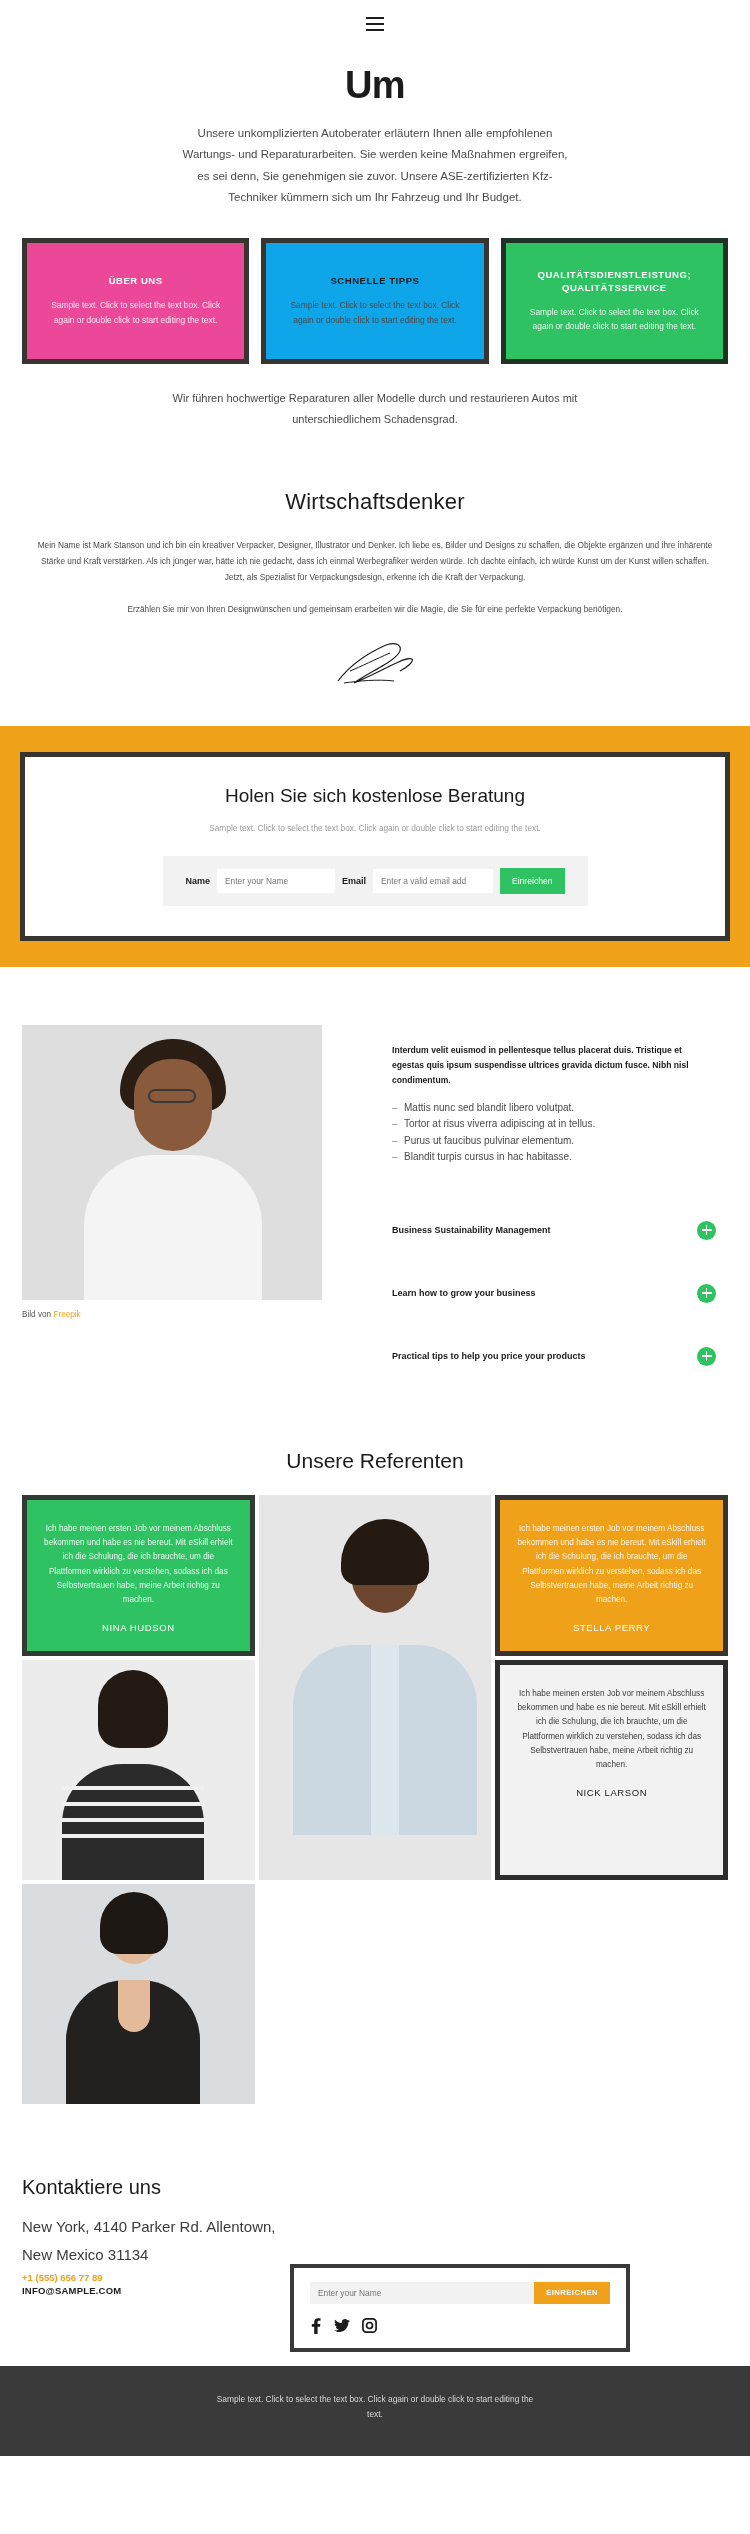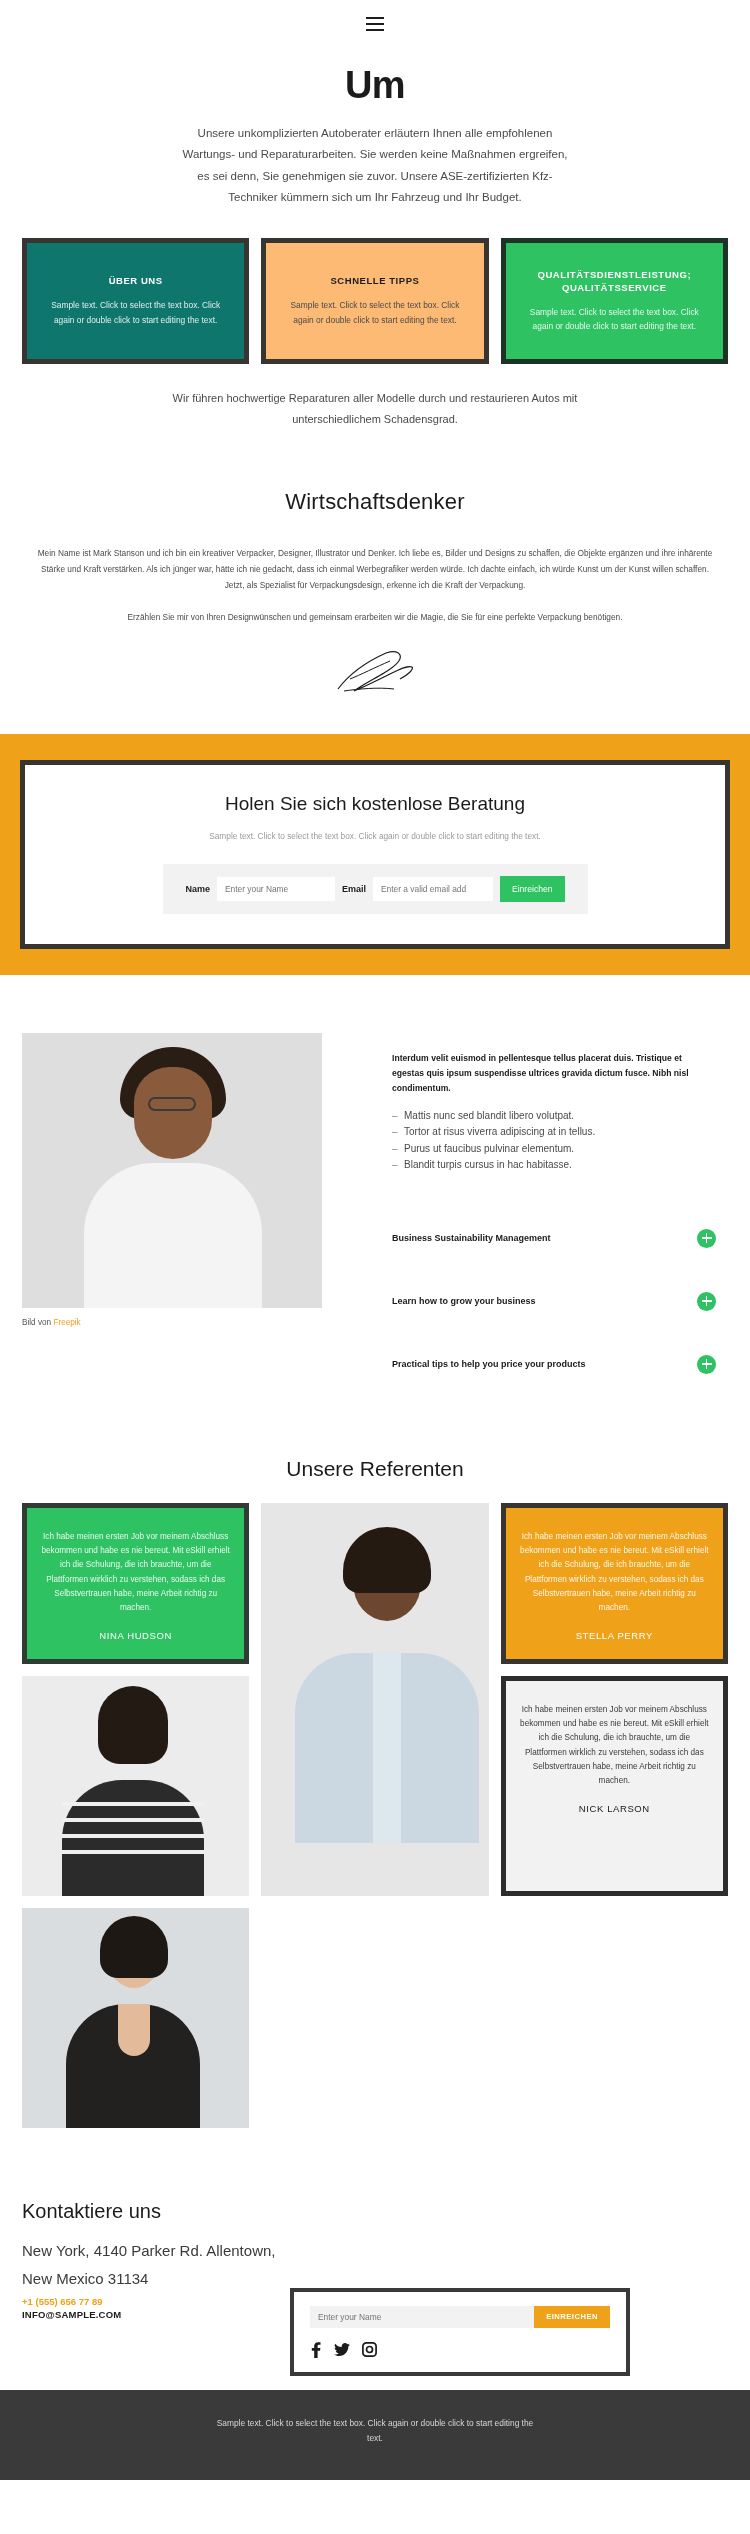--- a/index.html
+++ b/index.html
@@ -54,22 +54,22 @@
   .card {
     flex: 1;
     border: 5px solid #383530;
     padding: 26px 16px;
     min-height: 88px;
     text-align: center;
     display: flex;
     flex-direction: column;
     justify-content: center;
   }
-  .card.orange { background: #0f766e; border-color: #383530; }
-  .card.grey   { background: #fdba74; border-color: #383530; }
+  .card.orange { background: #ec4899; border-color: #383530; }
+  .card.grey   { background: #0ea5e9; border-color: #383530; }
   .card.green  { background: #2ec262; border-color: #1c3326; }
   .card h3 {
     font-size: 9.5px;
     font-weight: 700;
     letter-spacing: 0.55px;
     margin-bottom: 10px;
     line-height: 1.35;
   }
   .card.orange h3, .card.green h3 { color: #ffffff; }
   .card.grey h3 { color: #1b1b1b; }
@@ -89,21 +89,21 @@
     width: 440px;
     margin: 0 auto;
   }
 
   
   .bio { padding: 60px 22px 0; text-align: center; }
   .bio h2 {
     font-size: 22px;
     font-weight: 400;
     color: #1b1b1b;
-    margin-bottom: 30px;
+    margin-bottom: 22px;
     letter-spacing: 0.2px;
   }
   .bio p {
     font-size: 8.3px;
     line-height: 1.95;
     color: #4a4a4a;
     margin-bottom: 16px;
     padding: 0 12px;
   }
   .signature { height: 56px; display:flex; align-items:center; justify-content:center; margin-top: 4px;}
@@ -264,21 +264,21 @@
     text-align: center;
     font-size: 21px;
     font-weight: 400;
     color: #1b1b1b;
     margin-bottom: 22px;
   }
   .sp-grid {
     display: grid;
     grid-template-columns: 1fr 1fr 1fr;
     grid-template-rows: auto auto;
-    gap: 12px;
+    gap: 4px;
   }
   .quote {
     border: 5px solid #383530;
     padding: 22px 14px 18px;
     text-align: center;
   }
   .quote.green { background: #2ec262; border-color: #2f3b33; }
   .quote.orange { background: #efa119; border-color: #383530; }
   .quote.light { background: #f2f2f2; border-color: #2d2d2d; }
   .quote p {

